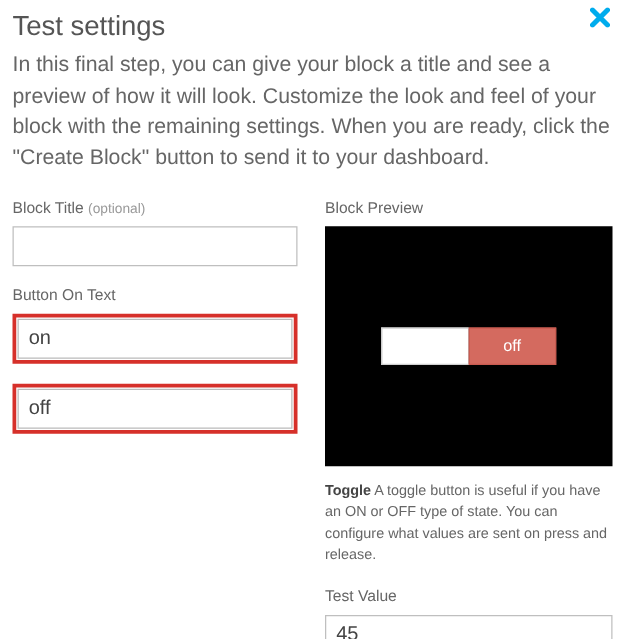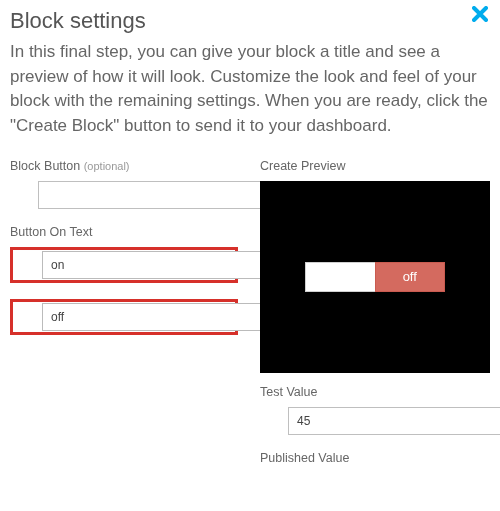--- a/index.html
+++ b/index.html
@@ -48,25 +48,24 @@
     margin-bottom: 8px;
   }
   .optional {
     font-size: 11px;
     color: #999;
   }
   input[type=text] {
     width: 100%;
     border: 1px solid #bfbfbf;
     padding: 6px 8px;
-    font-size: 12px;
+    font-size: 16px;
     color: #444;
     outline: none;
     background: #fff;
-    margin-left: 28px;
   }
   .field { margin-bottom: 16px; }
   .hl {
     border: 3px solid #d6302a;
     padding: 1px;
     margin-top: 2px;
   }
   .hl input { border: 1px solid #bbb; }
   .preview-box {
     width: 100%;
@@ -104,36 +103,36 @@
     color: #666;
     line-height: 1.5;
     margin-bottom: 16px;
   }
   .preview-caption b { color: #444; }
 </style>
 </head>
 <body>
 
 <div class="header-row">
-  <h1>Block settings</h1>
+  <h1>Test settings</h1>
   <span class="close-icon">
     <svg width="16" height="16" viewBox="0 0 16 16">
       <path d="M2 2 L14 14 M14 2 L2 14" stroke="#00aced" stroke-width="4" stroke-linecap="round"></path>
     </svg>
   </span>
 </div>
 
 <p class="desc">In this final step, you can give your block a title and see a preview of how it will look. Customize the look and feel of your block with the remaining settings. When you are ready, click the "Create Block" button to send it to your dashboard.</p>
 
 <div class="columns">
   <div class="col-left">
 
     <div class="field">
       <label class="field-label">
-        <span>Block Button</span>
+        <span>Block Title</span>
         <span class="optional">(optional)</span>
       </label>
       <input type="text" value="" style="">
     </div>
 
     <div class="field">
       <label class="field-label">Button On Text</label>
       <div class="hl">
         <input type="text" value="on" style="">
       </div>
@@ -142,28 +141,31 @@
     <div class="field">
       <div class="hl">
         <input type="text" value="off" style="">
       </div>
     </div>
 
   </div>
 
   <div class="col-right">
 
-    <label class="field-label">Create Preview</label>
+    <label class="field-label">Block Preview</label>
     <div class="preview-box">
       <div class="toggle">
         <div class="toggle-left"></div>
         <div class="toggle-right">off</div>
       </div>
     </div>
 
+    <p class="preview-caption">
+      <b>Toggle</b><span> A toggle button is useful if you have an ON or OFF type of state. You can configure what values are sent on press and release.</span>
+    </p>
 
     <div class="field">
       <label class="field-label">Test Value</label>
       <input type="text" value="45" style="">
     </div>
 
     <div class="field" style="margin-bottom:0">
       <label class="field-label">Published Value</label>
 
     </div>

